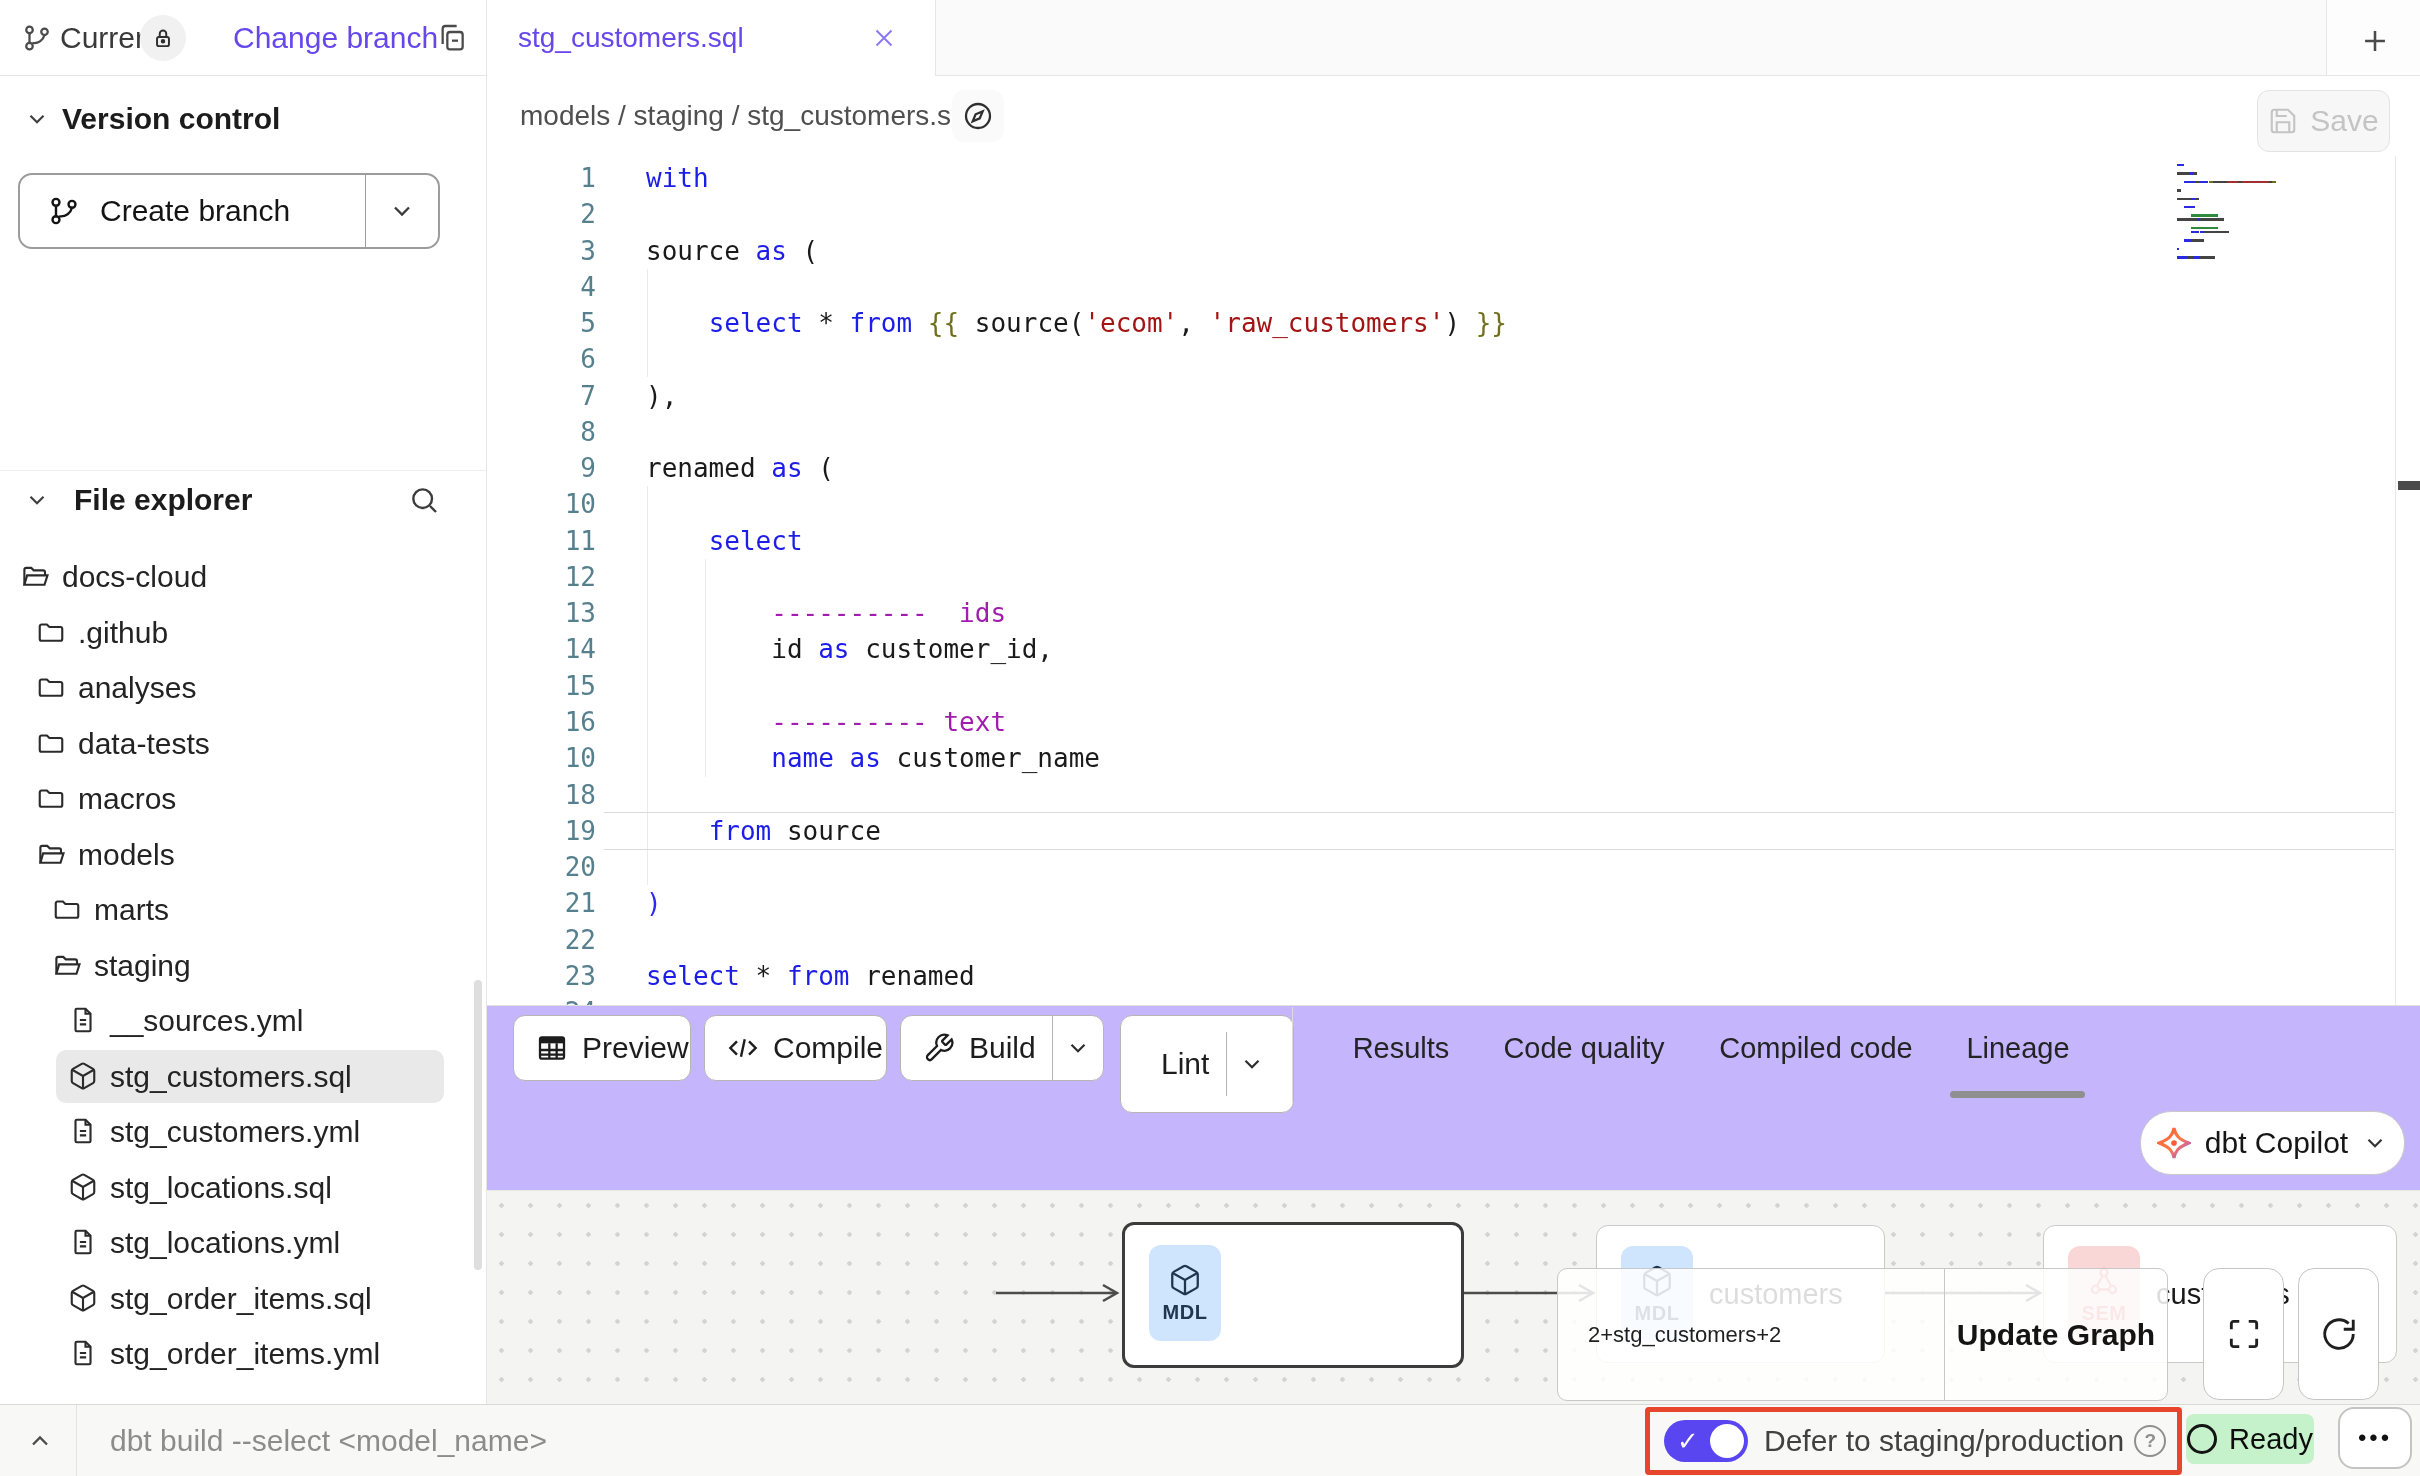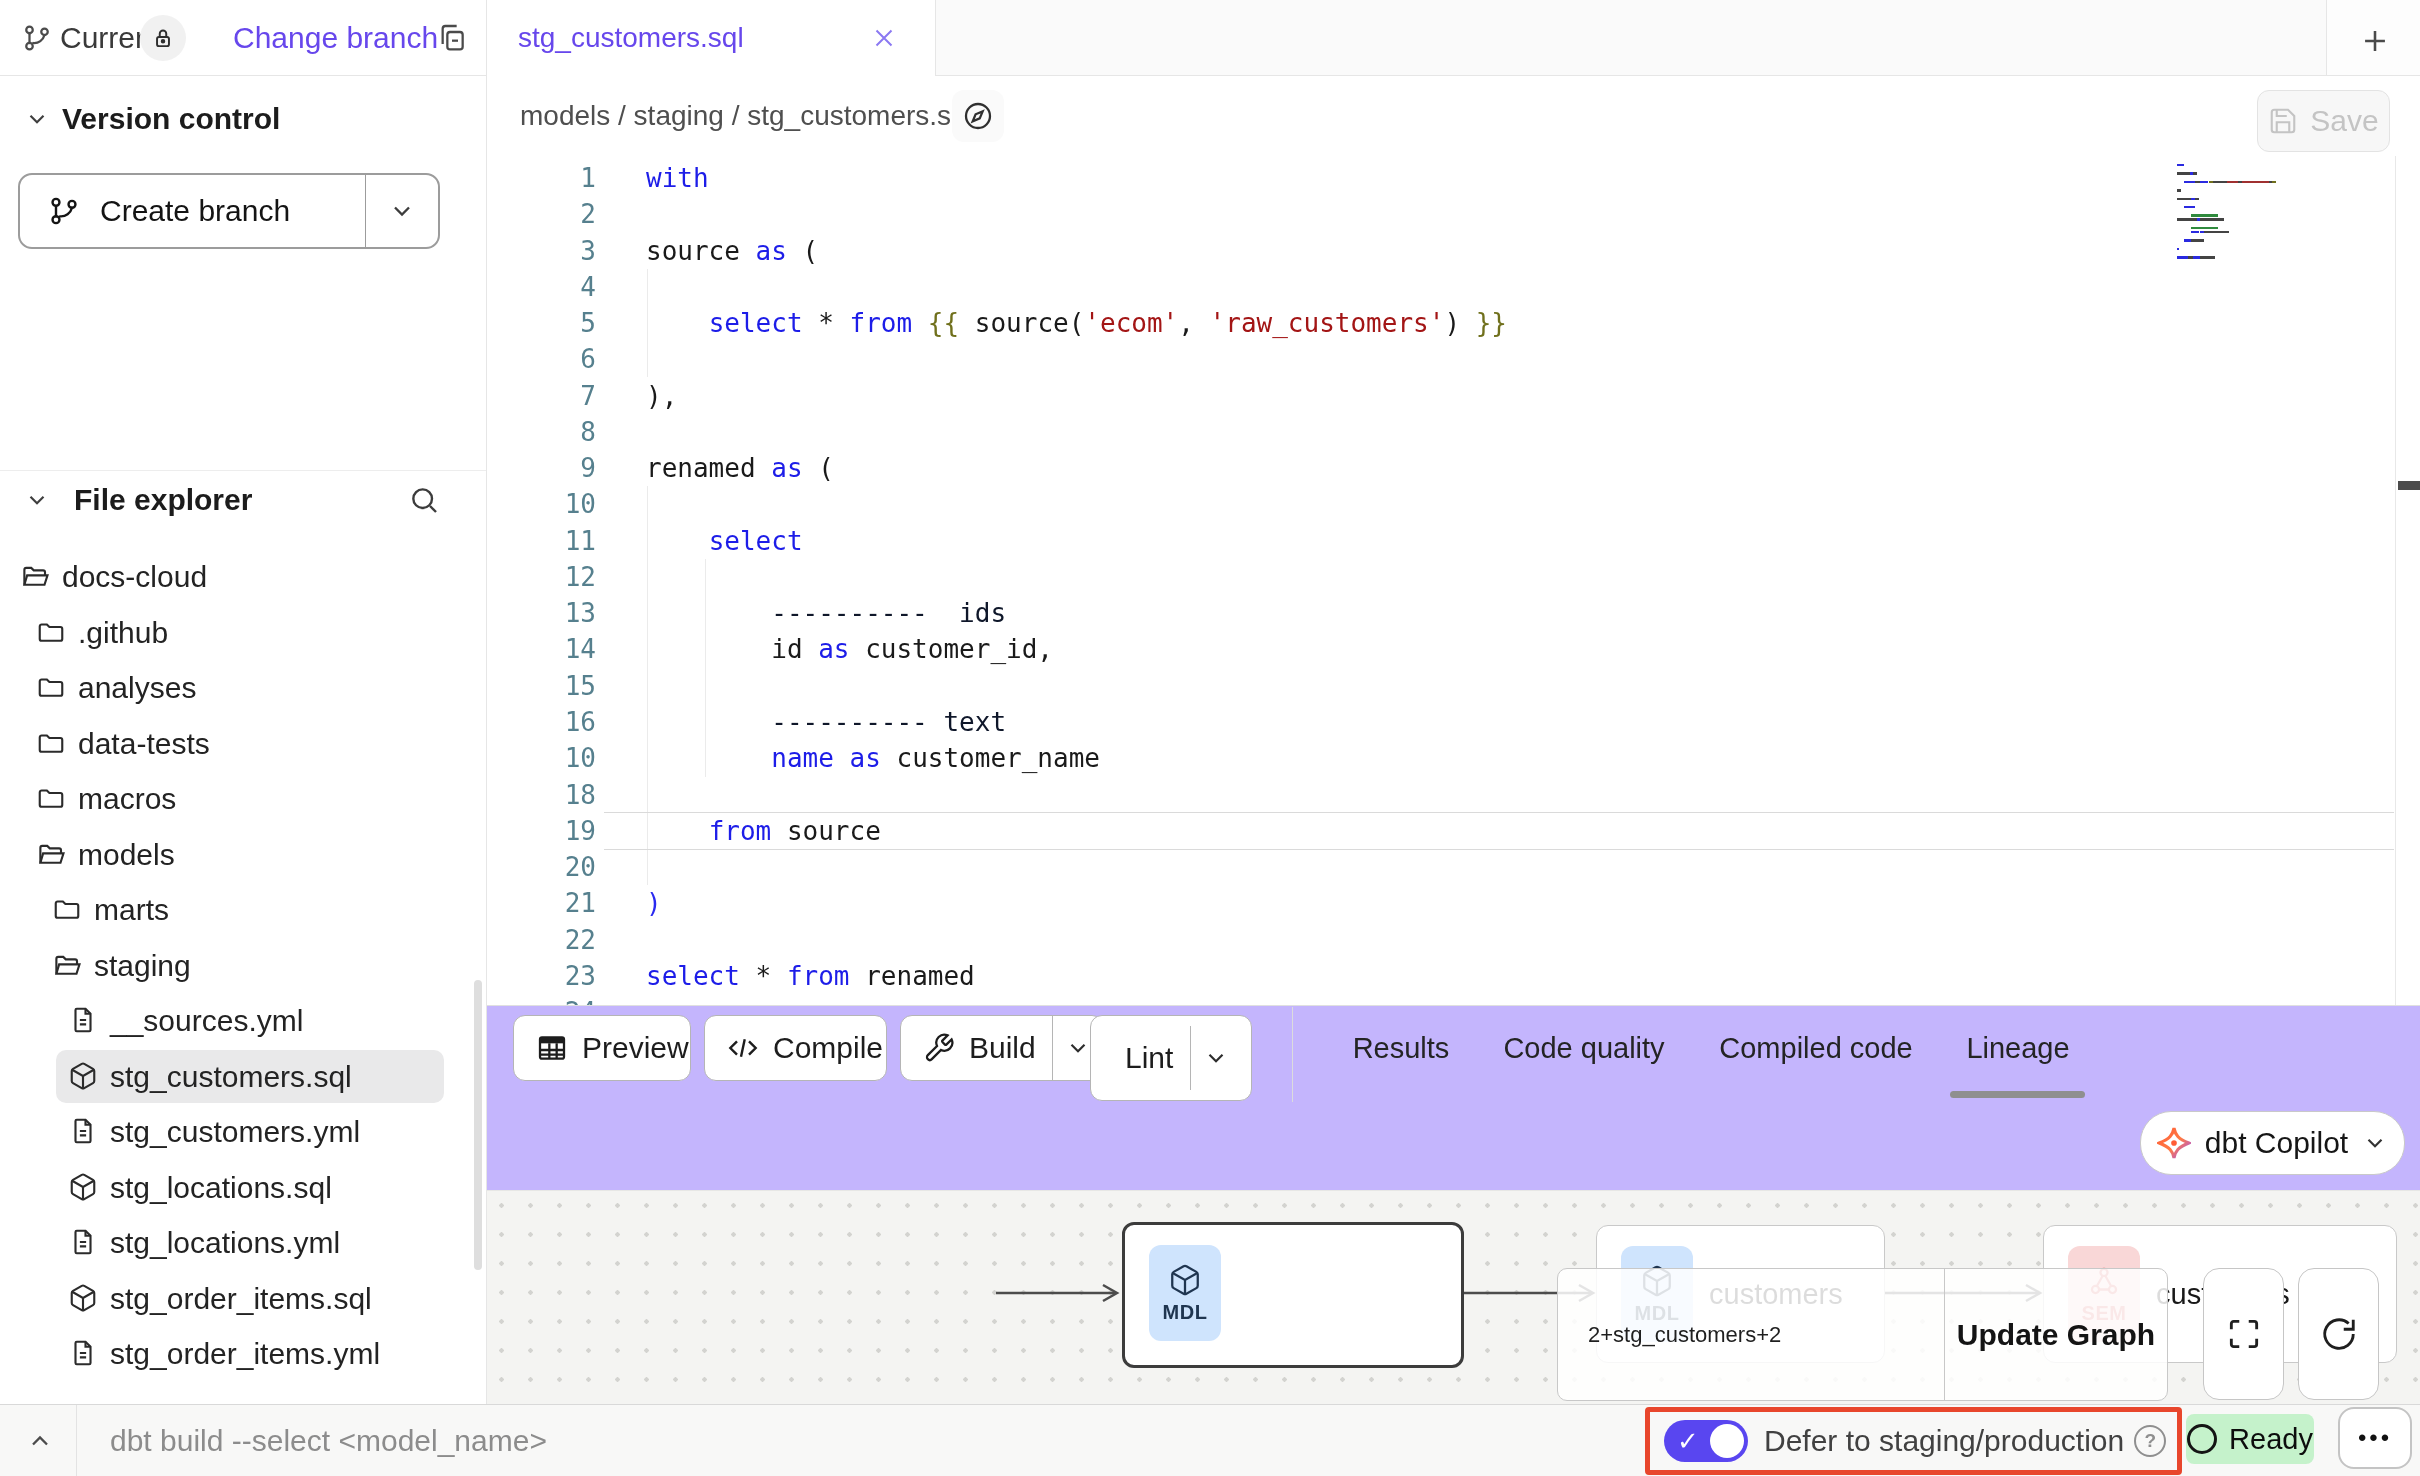--- a/index.html
+++ b/index.html
@@ -60,21 +60,21 @@
   #sidebar-scroll{left:474px;top:904px;width:8px;height:290px;border-radius:4px;background:#dedede;}
 
   
   #editor{left:487px;top:156px;width:1933px;height:849px;background:#fff;overflow:hidden;cursor:text;}
   .guide{position:absolute;width:1px;background:#ebebeb;}
   #gutter{position:absolute;left:25px;top:4px;width:84px;text-align:right;
           font-family:"DejaVu Sans Mono",monospace;font-size:26px;color:#56808e;}
   #code{position:absolute;left:159px;top:4px;font-family:"DejaVu Sans Mono",monospace;font-size:26px;
         white-space:pre;color:#1a1a1a;}
   .cl{height:36.27px;line-height:36.27px;}
-  .tok-kw{color:#1d1de8;} .tok-str{color:#a31515;} .tok-cm{color:#0f172a;}
+  .tok-kw{color:#1d1de8;} .tok-str{color:#a31515;} .tok-cm{color:#a21caf;}
   .tok-jj{color:#70701c;} .tok-pl{color:#1a1a1a;} .tok-br{color:#2a2af0;}
   .active-line-border{position:absolute;left:117px;width:1790px;height:1px;background:#dadada;}
   #minimap{position:absolute;left:1690px;top:8px;width:210px;}
   .mm-row{height:2.4px;margin-bottom:1.8px;white-space:nowrap;font-size:0;}
   .mm-row span{display:inline-block;height:2.4px;}
   #editor-right-border{position:absolute;left:1908px;top:0;width:1px;height:849px;background:#e8e8e8;}
   #scroll-marker{position:absolute;left:1911px;top:325px;width:22px;height:9px;background:#4b4b4b;}
 
   
   #toolbar{left:487px;top:1005px;width:1933px;height:185px;background:#c4b5fd;border-top:1px solid #e0e0e0;}
@@ -479,21 +479,21 @@
         </span>
       <span>Build</span>
       <span style="width:20px"></span>
       <span class="split-div"></span>
       <span class="split-caret">
           <svg viewBox="0 0 24 24" width="26" height="26" fill="none" stroke="currentColor" stroke-width="2">
             <path d="M6 9l6 6 6-6"></path>
           </svg>
         </span>
     </div>
-    <div class="tb-btn" style="left:603px;width:140px;padding:10px">
+    <div class="tb-btn" style="left:633px;width:140px;padding:16px">
       <span style="margin-left:24px">Lint</span>
       <span style="width:18px"></span>
       <span class="split-div"></span>
       <span class="split-caret" style="width:56px">
           <svg viewBox="0 0 24 24" width="26" height="26" fill="none" stroke="currentColor" stroke-width="2">
             <path d="M6 9l6 6 6-6"></path>
           </svg>
         </span>
     </div>
 

